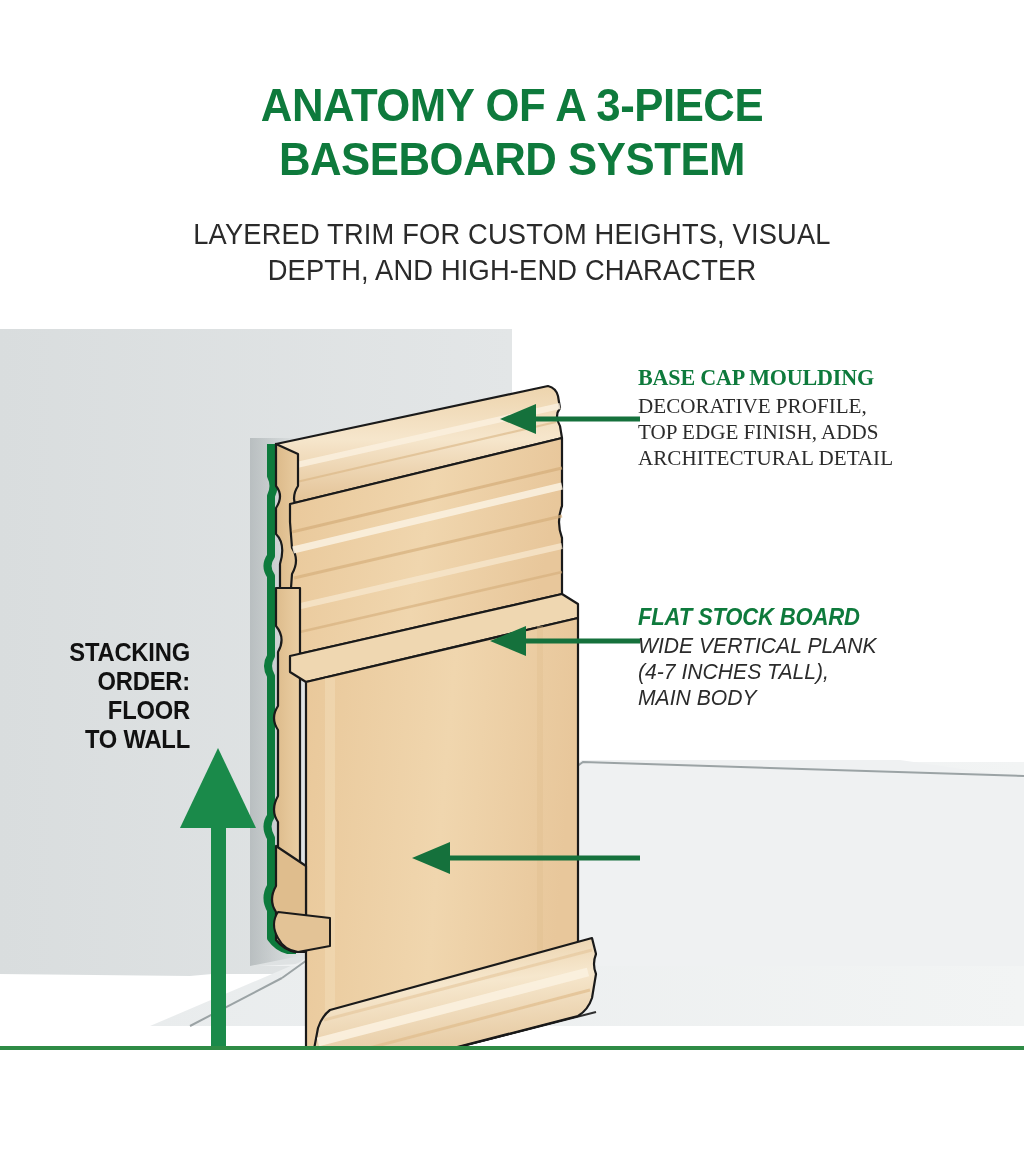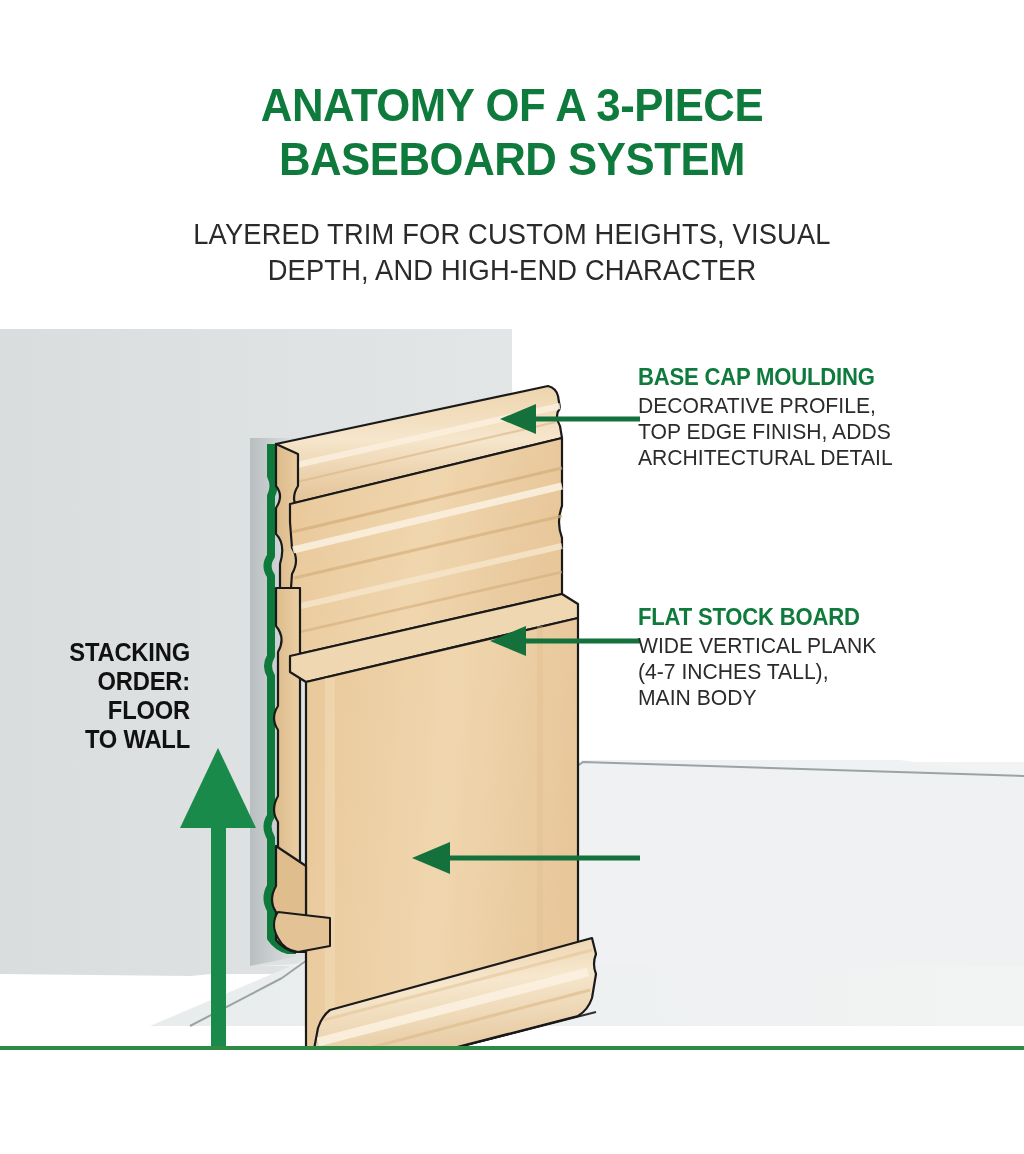--- a/index.html
+++ b/index.html
@@ -45,22 +45,22 @@
     font-weight:700;font-size:23px;line-height:27px;
     color:#0E7A3C;letter-spacing:-0.2px;
     transform:scaleX(0.96);transform-origin:left center;
     white-space:nowrap;
   }
   .label .lb{
     font-weight:400;font-size:22px;line-height:26px;
     color:#2B2B2B;letter-spacing:0px;margin-top:2px;
     transform:scaleX(0.96);transform-origin:left center;
   }
-  #label-cap{top:338px;}
-  #label-flat{top:578px;}
+  #label-cap{top:338px;font-family:Liberation Serif, serif;}
+  #label-flat{top:578px;font-style:italic;}
   #label-shoe{top:808px;}
 
   
   .stacking{
     position:absolute;left:10px;top:612px;width:180px;
     text-align:right;
     font-weight:700;font-size:25px;line-height:29px;
     color:#111;letter-spacing:-0.2px;
     transform:scaleX(0.95);transform-origin:right center;
   }

